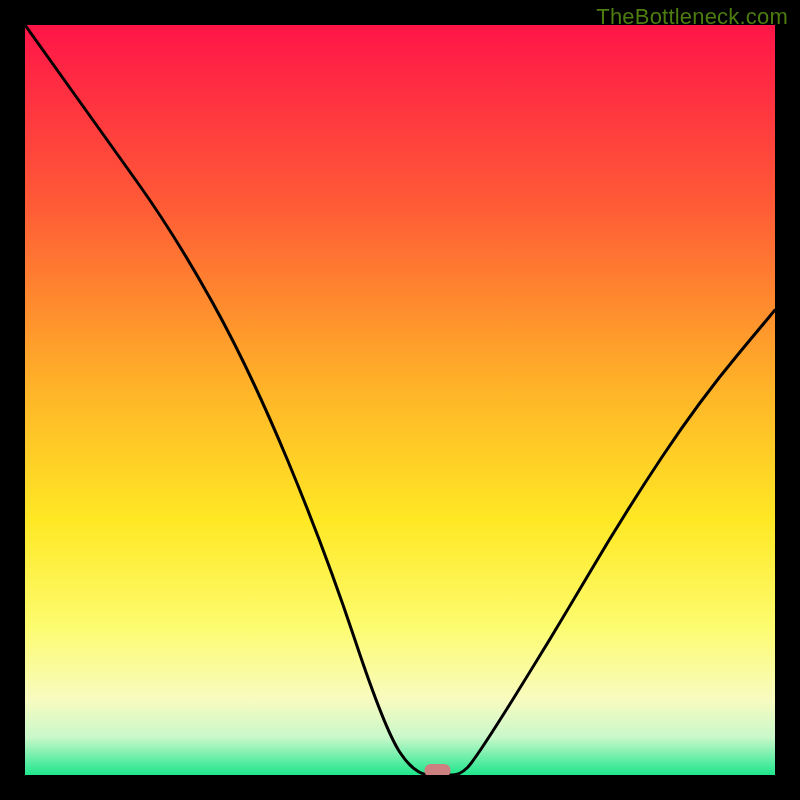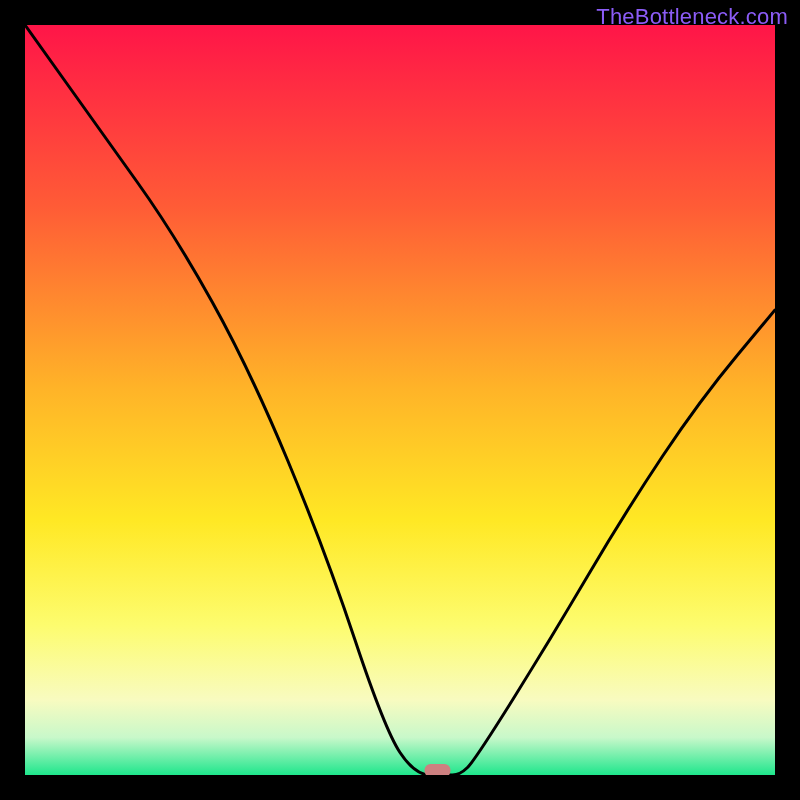--- a/index.html
+++ b/index.html
@@ -8,21 +8,21 @@
     width: 800px;
     height: 800px;
     background: #000;
     position: relative;
     font-family: Arial, Helvetica, sans-serif;
   }
   .watermark {
     position: absolute;
     top: 4px;
     right: 12px;
-    color: #8b5cf6;
+    color: #4d7c0f;
     font-size: 22px;
     font-weight: 500;
     letter-spacing: 0.2px;
     z-index: 10;
   }
   .plot-area {
     position: absolute;
     left: 25px;
     top: 25px;
     width: 750px;

